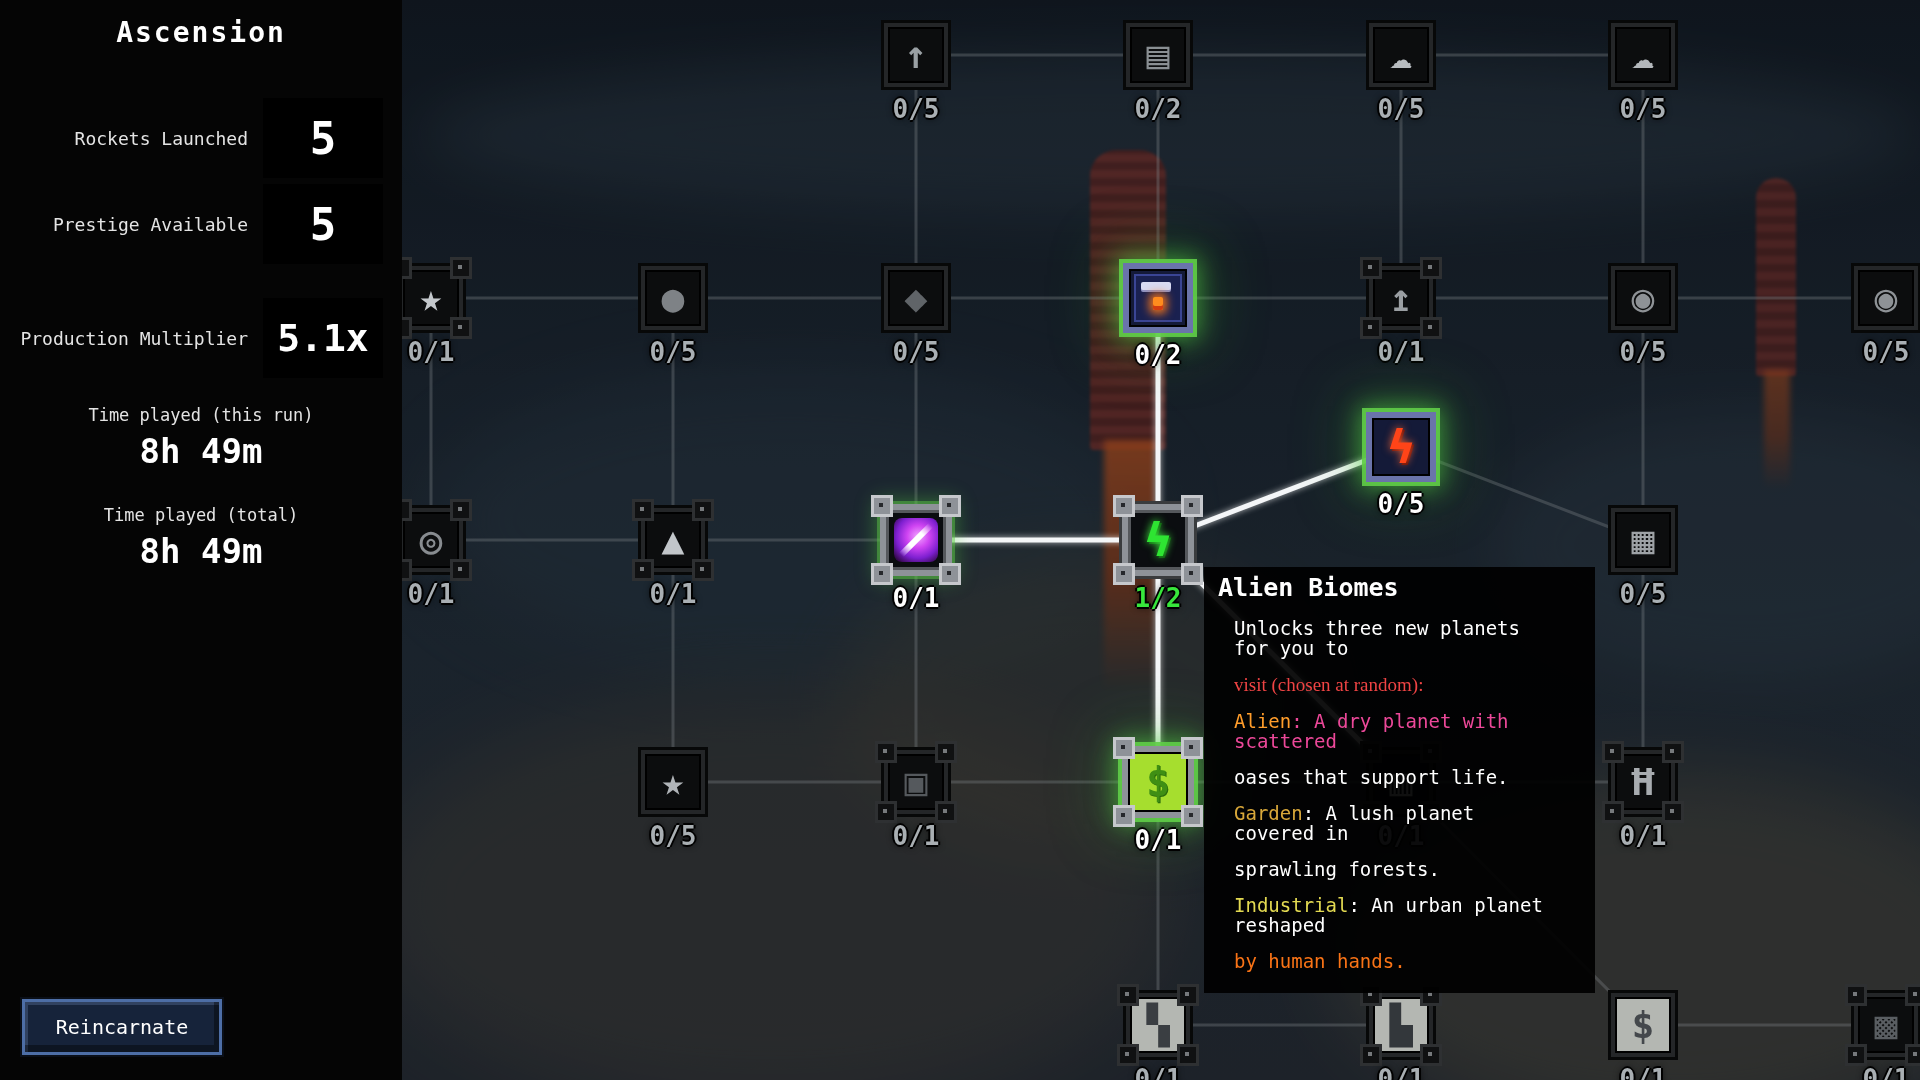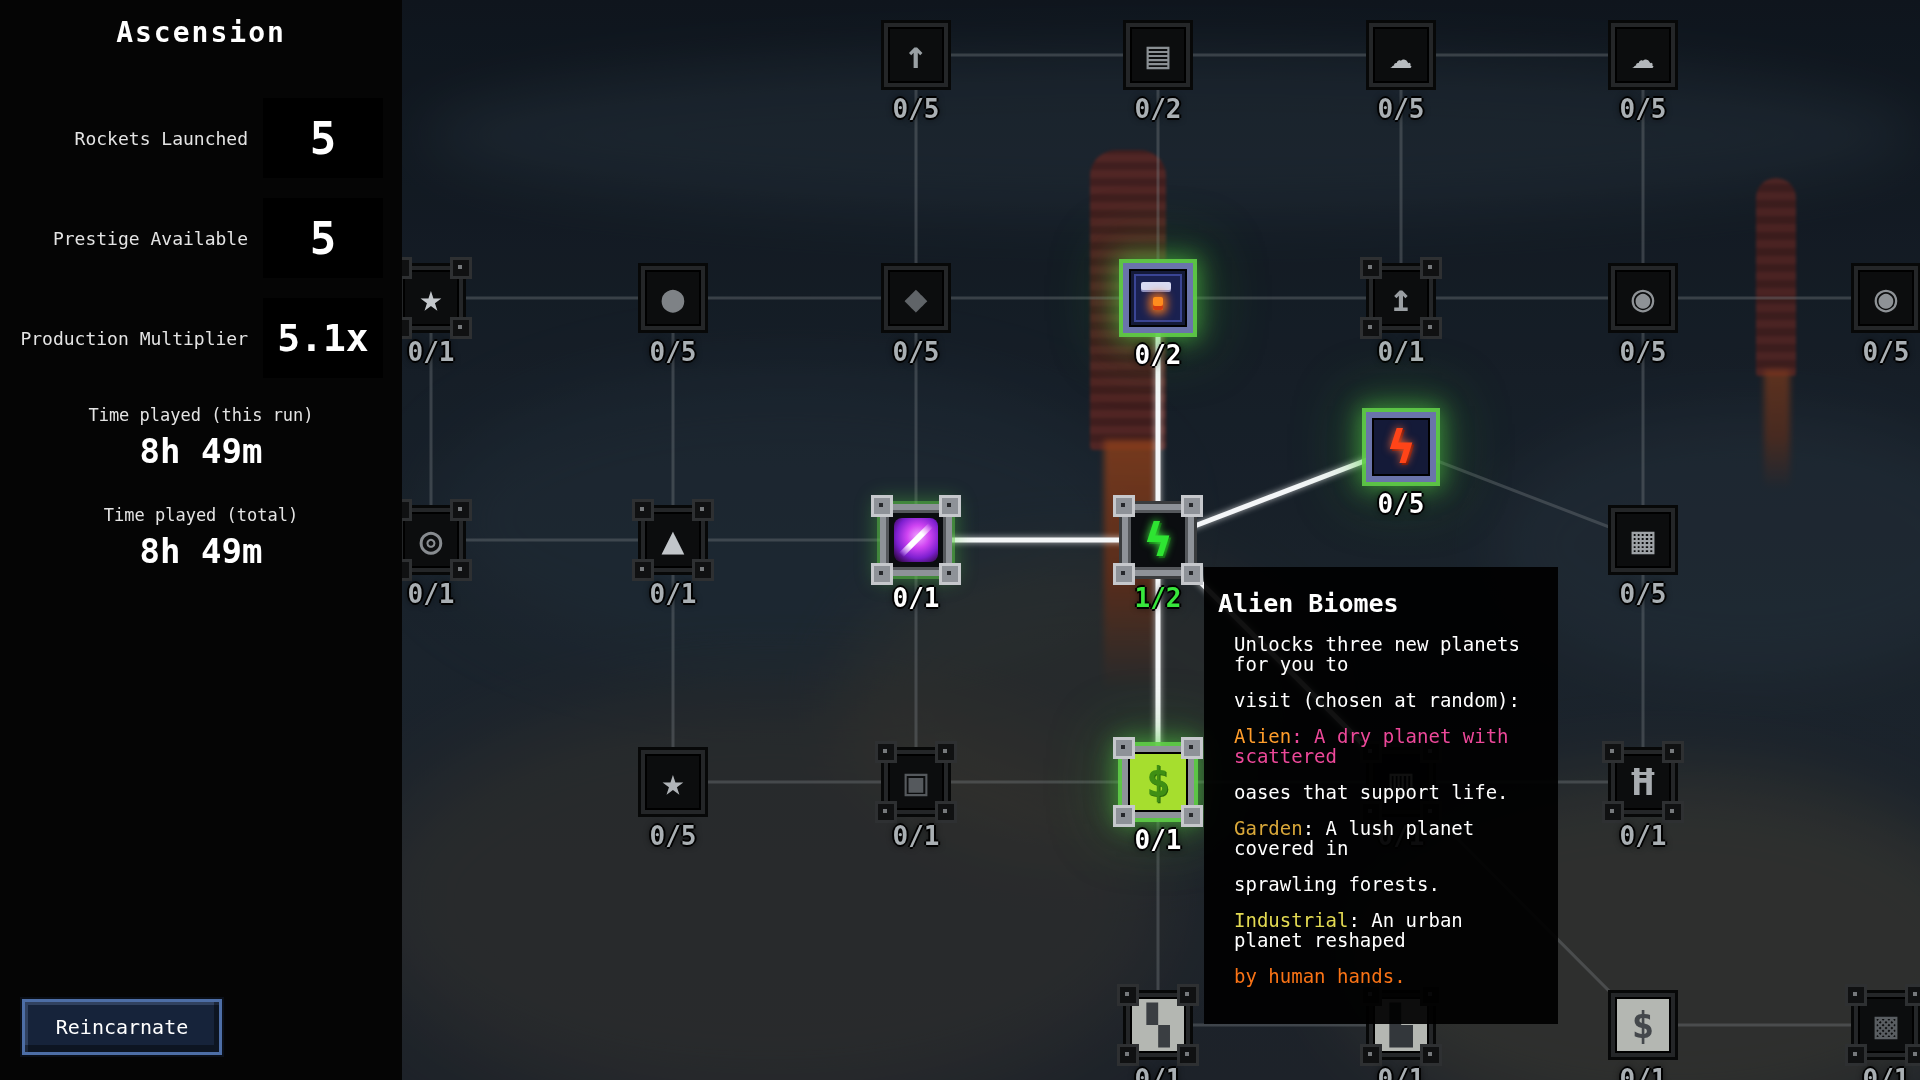--- a/index.html
+++ b/index.html
@@ -81,22 +81,22 @@
     display:flex;align-items:center;justify-content:center;}
   .statrow .val{font-size:44px;font-weight:bold;color:#fff;}
   .statrow .val.small{font-size:38px;}
   .timeblk{position:absolute;left:0;width:402px;text-align:center;}
   .timeblk .tlbl{font-size:17px;color:#e4e4e4;}
   .timeblk .tval{font-size:34px;font-weight:bold;color:#fff;margin-top:6px;}
   #reincarnate{position:absolute;left:22px;top:999px;width:200px;height:56px;background:#16233a;
     border:3px solid #4d6ea6;box-shadow:0 0 0 2px #0a0f18, inset -5px -7px 0 rgba(0,0,0,.4), inset 3px 3px 0 rgba(130,160,210,.25);
     color:#fff;font-size:20px;font-family:inherit;cursor:pointer;}
   
-  #tooltip{position:absolute;left:1204px;top:567px;width:354px;min-height:206px;z-index:6;
-    background:rgba(0,0,0,.93);color:#fff;padding:22px 14px;box-sizing:border-box;}
+  #tooltip{position:absolute;left:1204px;top:567px;width:391px;min-height:206px;z-index:6;
+    background:rgba(0,0,0,.93);color:#fff;padding:6px 14px;box-sizing:border-box;}
   #tooltip .tt-title{font-size:25px;font-weight:bold;margin-bottom:8px;}
   #tooltip p{margin:16px;font-size:19px;line-height:20px;}
 </style>
 </head>
 <body>
 
 <div id="stage">
 
   <div>
     <div class="cloud c1"></div>
@@ -368,21 +368,21 @@
 
   <div id="sidebar">
     <div class="title">Ascension</div>
 
     <div class="statrow" style="top:98px">
       <div class="lbl">Rockets Launched</div>
       <div class="valbox">
         <span class="val">5</span>
       </div>
     </div>
-    <div class="statrow" style="top:198px">
+    <div class="statrow" style="top:184px">
       <div class="lbl">Prestige Available</div>
       <div class="valbox">
         <span class="val">5</span>
       </div>
     </div>
     <div class="statrow" style="top:298px">
       <div class="lbl">Production Multiplier</div>
       <div class="valbox">
         <span class="val small">5.1x</span>
       </div>
@@ -397,21 +397,21 @@
       <div class="tval">8h 49m</div>
     </div>
 
     <button id="reincarnate">Reincarnate</button>
   </div>
 
   <div id="tooltip">
     <div class="tt-title">Alien Biomes</div>
     <div id="tt-body">
         <p><span style="color: rgb(255, 255, 255);">Unlocks three new planets for you to</span></p>
-        <p><span style="color: #ffffff;">visit (chosen at random):</span></p>
+        <p><span style="color: #ef4444; font-family: Liberation Serif, serif;">visit (chosen at random):</span></p>
         <p><span style="color: rgb(255, 157, 43);">Alien</span><span style="color: #ec4899;">: A dry planet with scattered</span></p>
         <p><span style="color: rgb(255, 255, 255);">oases that support life.</span></p>
         <p><span style="color: rgb(217, 168, 58);">Garden</span><span style="color: rgb(255, 255, 255);">: A lush planet covered in</span></p>
         <p><span style="color: rgb(255, 255, 255);">sprawling forests.</span></p>
         <p><span style="color: rgb(227, 218, 82);">Industrial</span><span style="color: rgb(255, 255, 255);">: An urban planet reshaped</span></p>
         <p><span style="color: #f97316;">by human hands.</span></p>
       </div>
   </div>
 
 </div>

